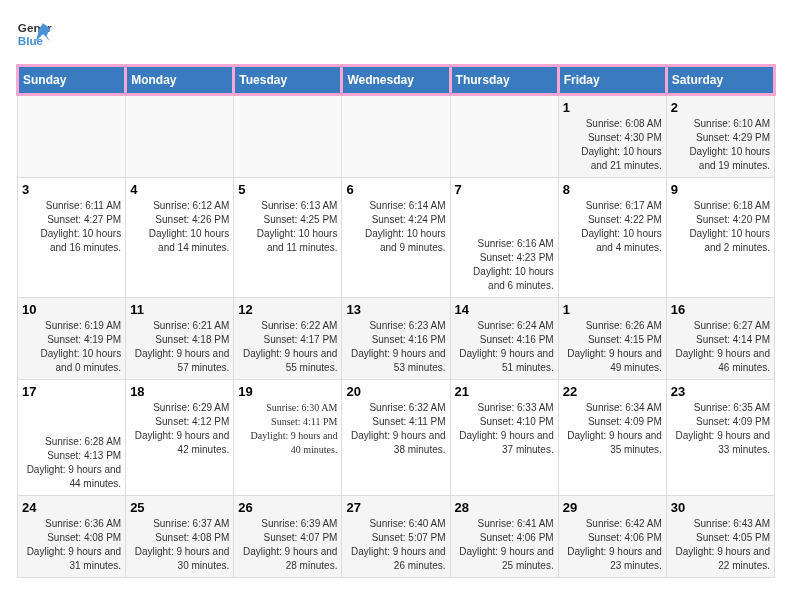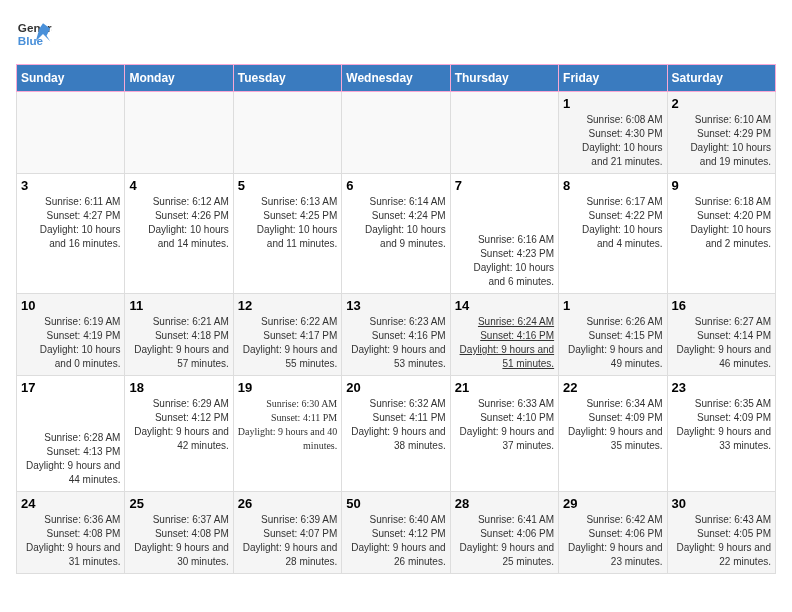--- a/index.html
+++ b/index.html
@@ -42,21 +42,21 @@
       border-collapse: collapse;
       font-size: 11px;
     }
     thead tr th {
       background: #3a7bbf;
       color: #fff;
       padding: 6px 4px;
       text-align: left;
       font-weight: bold;
       font-size: 12px;
-      border: 1px solid #f9a8d4;
+      border: 3px solid #f9a8d4;
     }
     tbody tr td {
       vertical-align: top;
       padding: 4px;
       border: 1px solid #ddd;
       height: 80px;
       width: calc(100% / 7);
     }
     tbody tr:nth-child(odd) td {
       background: #f5f5f5;
@@ -191,21 +191,21 @@
 Daylight: 9 hours and 55 minutes.</div>
         </td>
         <td>
           <span class="day-num">13</span>
           <div class="day-info" style="white-space: pre-line;">Sunrise: 6:23 AM
 Sunset: 4:16 PM
 Daylight: 9 hours and 53 minutes.</div>
         </td>
         <td>
           <span class="day-num">14</span>
-          <div class="day-info" style="white-space: pre-line; text-decoration: underline;">Sunrise: 6:24 AM
+          <div class="day-info" style="white-space: pre-line;">Sunrise: 6:24 AM
 Sunset: 4:16 PM
 Daylight: 9 hours and 51 minutes.</div>
         </td>
         <td>
           <span class="day-num">1</span>
           <div class="day-info" style="white-space: pre-line;">Sunrise: 6:26 AM
 Sunset: 4:15 PM
 Daylight: 9 hours and 49 minutes.</div>
         </td>
         <td>
@@ -272,23 +272,23 @@
 Sunset: 4:08 PM
 Daylight: 9 hours and 30 minutes.</div>
         </td>
         <td>
           <span class="day-num">26</span>
           <div class="day-info" style="white-space: pre-line;">Sunrise: 6:39 AM
 Sunset: 4:07 PM
 Daylight: 9 hours and 28 minutes.</div>
         </td>
         <td>
-          <span class="day-num">50</span>
+          <span class="day-num">27</span>
           <div class="day-info" style="white-space: pre-line;">Sunrise: 6:40 AM
-Sunset: 4:12 PM
+Sunset: 5:07 PM
 Daylight: 9 hours and 26 minutes.</div>
         </td>
         <td>
           <span class="day-num">28</span>
           <div class="day-info" style="white-space: pre-line;">Sunrise: 6:41 AM
 Sunset: 4:06 PM
 Daylight: 9 hours and 25 minutes.</div>
         </td>
         <td>
           <span class="day-num">29</span>

